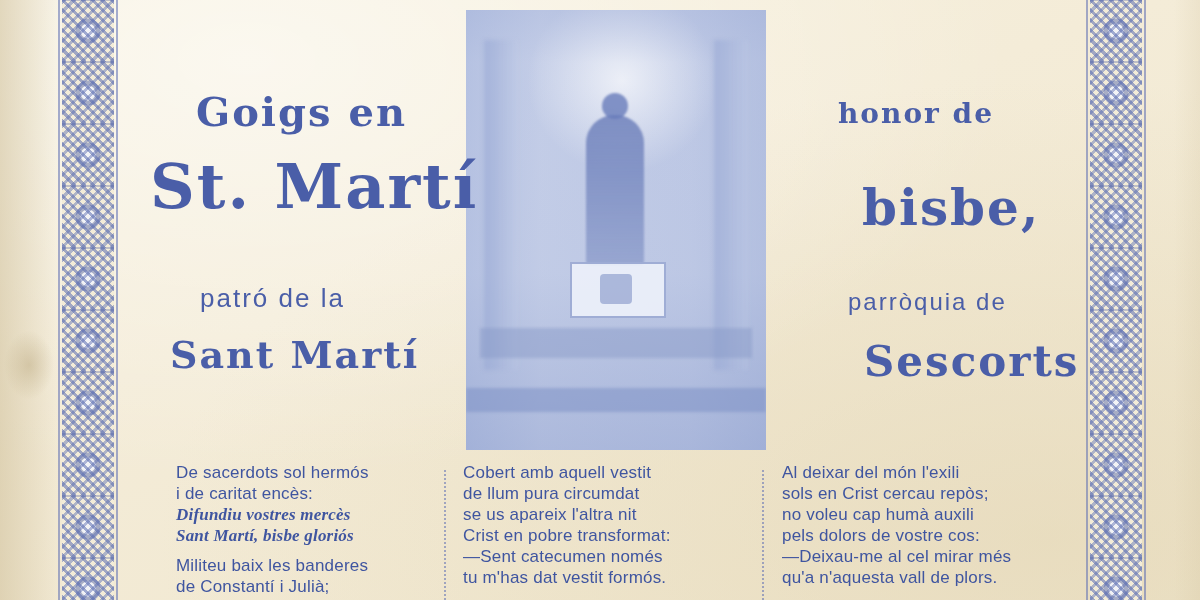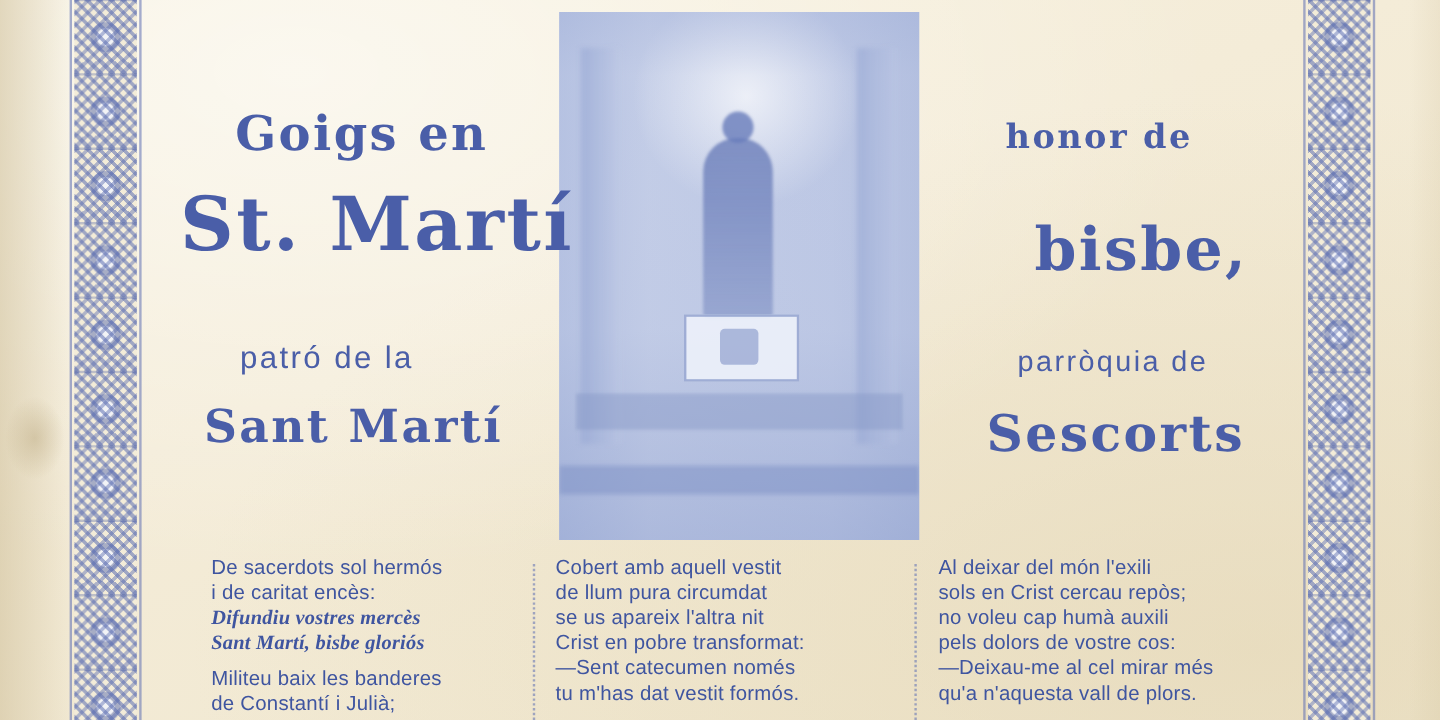--- a/index.html
+++ b/index.html
@@ -106,21 +106,21 @@
     font-weight: bold;
     letter-spacing: 2px;
   }
   #parroquia-de {
     left: 848px; top: 288px;
     font-size: 24px;
     font-family: "Liberation Sans", sans-serif;
     letter-spacing: 2px;
   }
   #sescorts {
-    left: 822px; top: 337px;
+    left: 864px; top: 337px;
     font-size: 42px;
     font-family: "DejaVu Serif", "Liberation Serif", serif;
     font-weight: bold;
     letter-spacing: 2px;
   }
 
   
   .photo {
     position: absolute;
     left: 466px; top: 10px;

